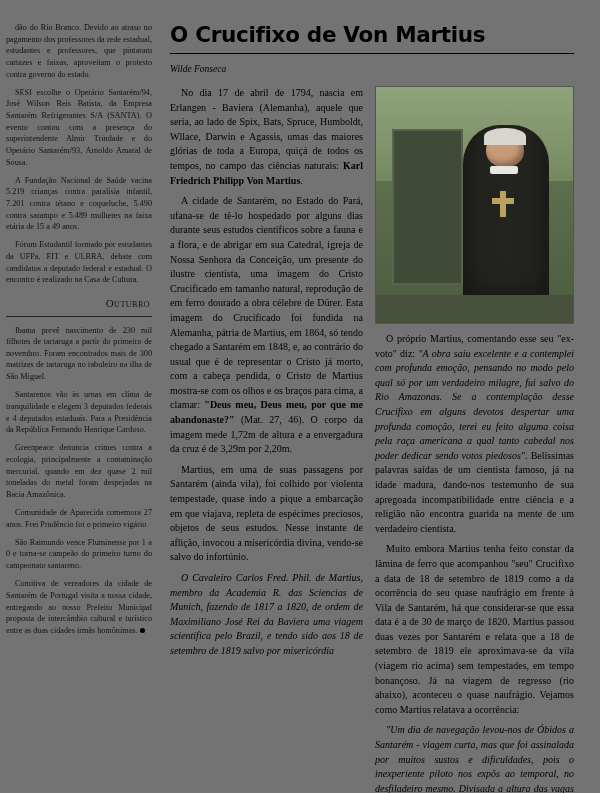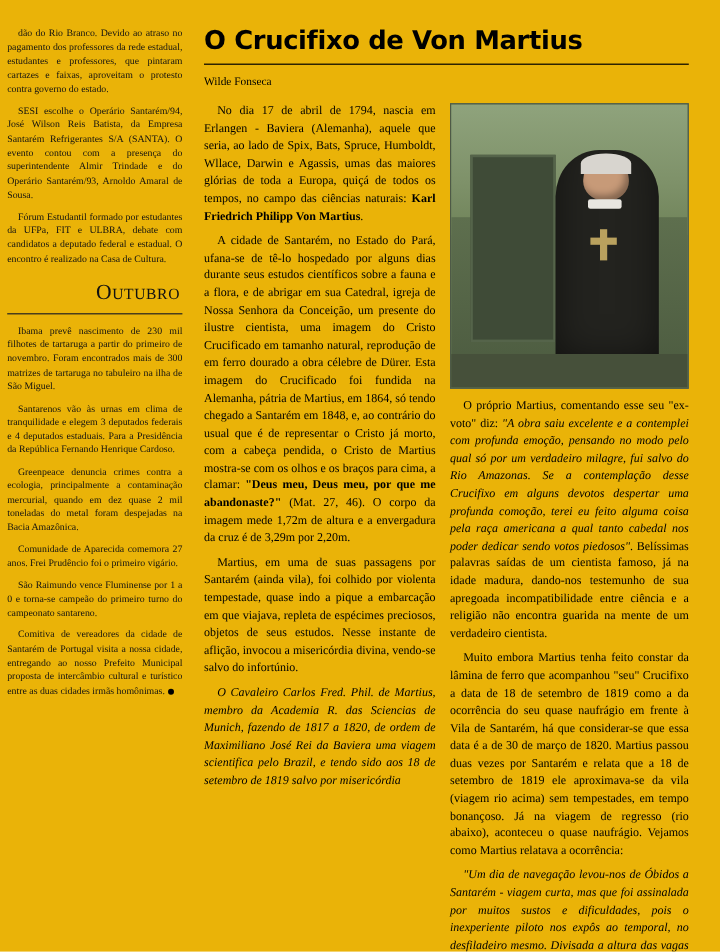--- a/index.html
+++ b/index.html
@@ -11,21 +11,21 @@
     height: 793px;
     background: #ffffff;
     font-family: "Liberation Serif", serif;
     color: #000;
     overflow: hidden;
   }
   .page {
     position: relative;
     width: 600px;
     height: 793px;
-    background: #eab308;
+    background: #737373;
     box-sizing: border-box;
   }
 
   
   .left-col {
     position: absolute;
     left: 0px;
     top: 0px;
     width: 160px;
     height: 793px;
@@ -37,21 +37,21 @@
     color: #111;
   }
   .left-col p {
     margin: 0 0 6.5px 0;
     text-indent: 9px;
   }
 
   .section-head {
     text-align: right;
     font-variant: small-caps;
-    font-size: 18px;
+    font-size: 11px;
     letter-spacing: 0.5px;
     margin: 10px 0 4px 0;
     padding-right: 2px;
     font-family: "Liberation Serif", serif;
   }
   .rule {
     border-top: 1px solid #222;
     margin: 2px 0 8px 0;
   }
 
@@ -71,20 +71,21 @@
     font-size: 21.5px;
     letter-spacing: -0.3px;
     margin: 8px 0 6px 0;
     color: #000;
   }
   .title-rule {
     border-top: 1.6px solid #000;
     margin: 0 0 10px 0;
   }
   .byline {
+    font-style: italic;
     font-size: 9.5px;
     margin: 0 0 12px 0;
   }
 
   .cols {
     position: relative;
     display: flex;
     gap: 12px;
     height: 700px;
   }
@@ -197,20 +198,21 @@
   }
 </style>
 </head>
 <body>
 
 <div class="page">
 
   <div class="left-col">
     <p>dão do Rio Branco. Devido ao atraso no pagamento dos professores da rede estadual, estudantes e professores, que pintaram cartazes e faixas, aproveitam o protesto contra governo do estado.</p>
     <p>SESI escolhe o Operário Santarém/94, José Wilson Reis Batista, da Empresa Santarém Refrigerantes S/A (SANTA). O evento contou com a presença do superintendente Almir Trindade e do Operário Santarém/93, Arnoldo Amaral de Sousa.</p>
+    <p>A Fundação Nacional de Saúde vacina 5.219 crianças contra paralisia infantil, 7.201 contra tétano e coqueluche, 5.490 contra sarampo e 5.489 mulheres na faixa etária de 15 a 49 anos.</p>
     <p>Fórum Estudantil formado por estudantes da UFPa, FIT e ULBRA, debate com candidatos a deputado federal e estadual. O encontro é realizado na Casa de Cultura.</p>
 
     <div class="section-head">Outubro</div>
     <div class="rule"></div>
 
     <p>Ibama prevê nascimento de 230 mil filhotes de tartaruga a partir do primeiro de novembro. Foram encontrados mais de 300 matrizes de tartaruga no tabuleiro na ilha de São Miguel.</p>
     <p>Santarenos vão às urnas em clima de tranquilidade e elegem 3 deputados federais e 4 deputados estaduais. Para a Presidência da República Fernando Henrique Cardoso.</p>
     <p>Greenpeace denuncia crimes contra a ecologia, principalmente a contaminação mercurial, quando em dez quase 2 mil toneladas do metal foram despejadas na Bacia Amazônica.</p>
     <p>Comunidade de Aparecida comemora 27 anos. Frei Prudêncio foi o primeiro vigário.</p>
     <p>São Raimundo vence Fluminense por 1 a 0 e torna-se campeão do primeiro turno do campeonato santareno.</p>

